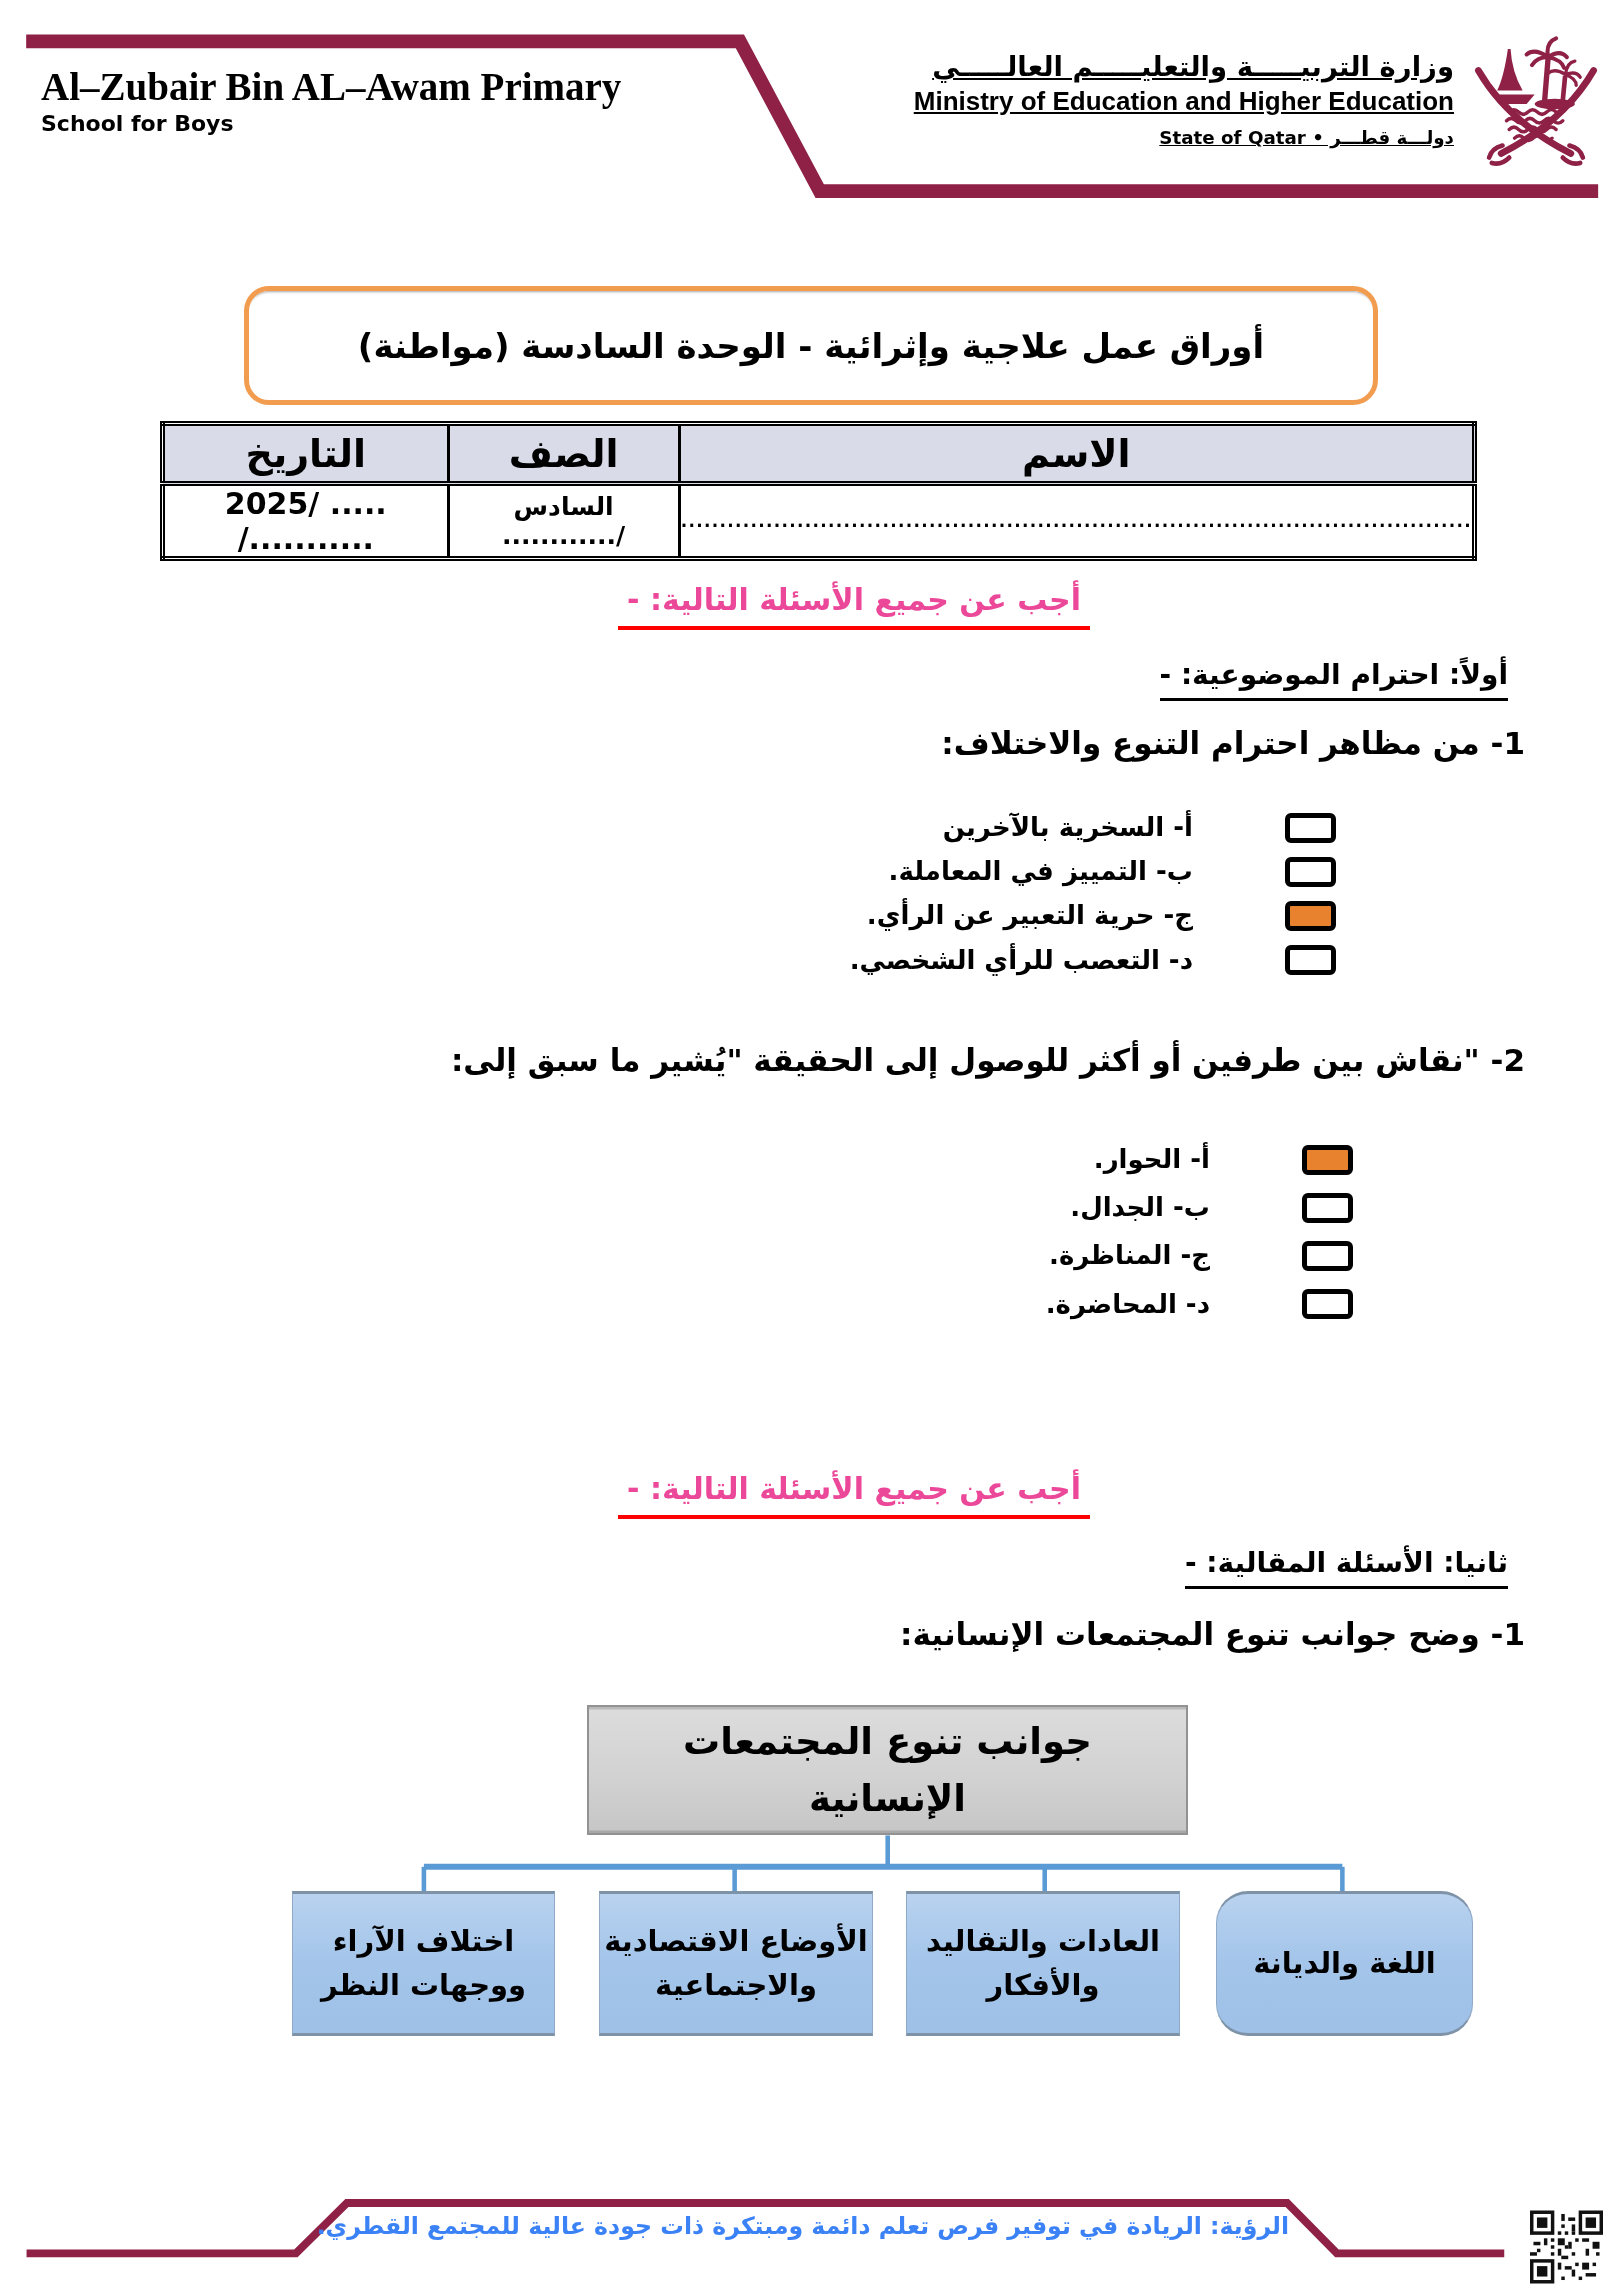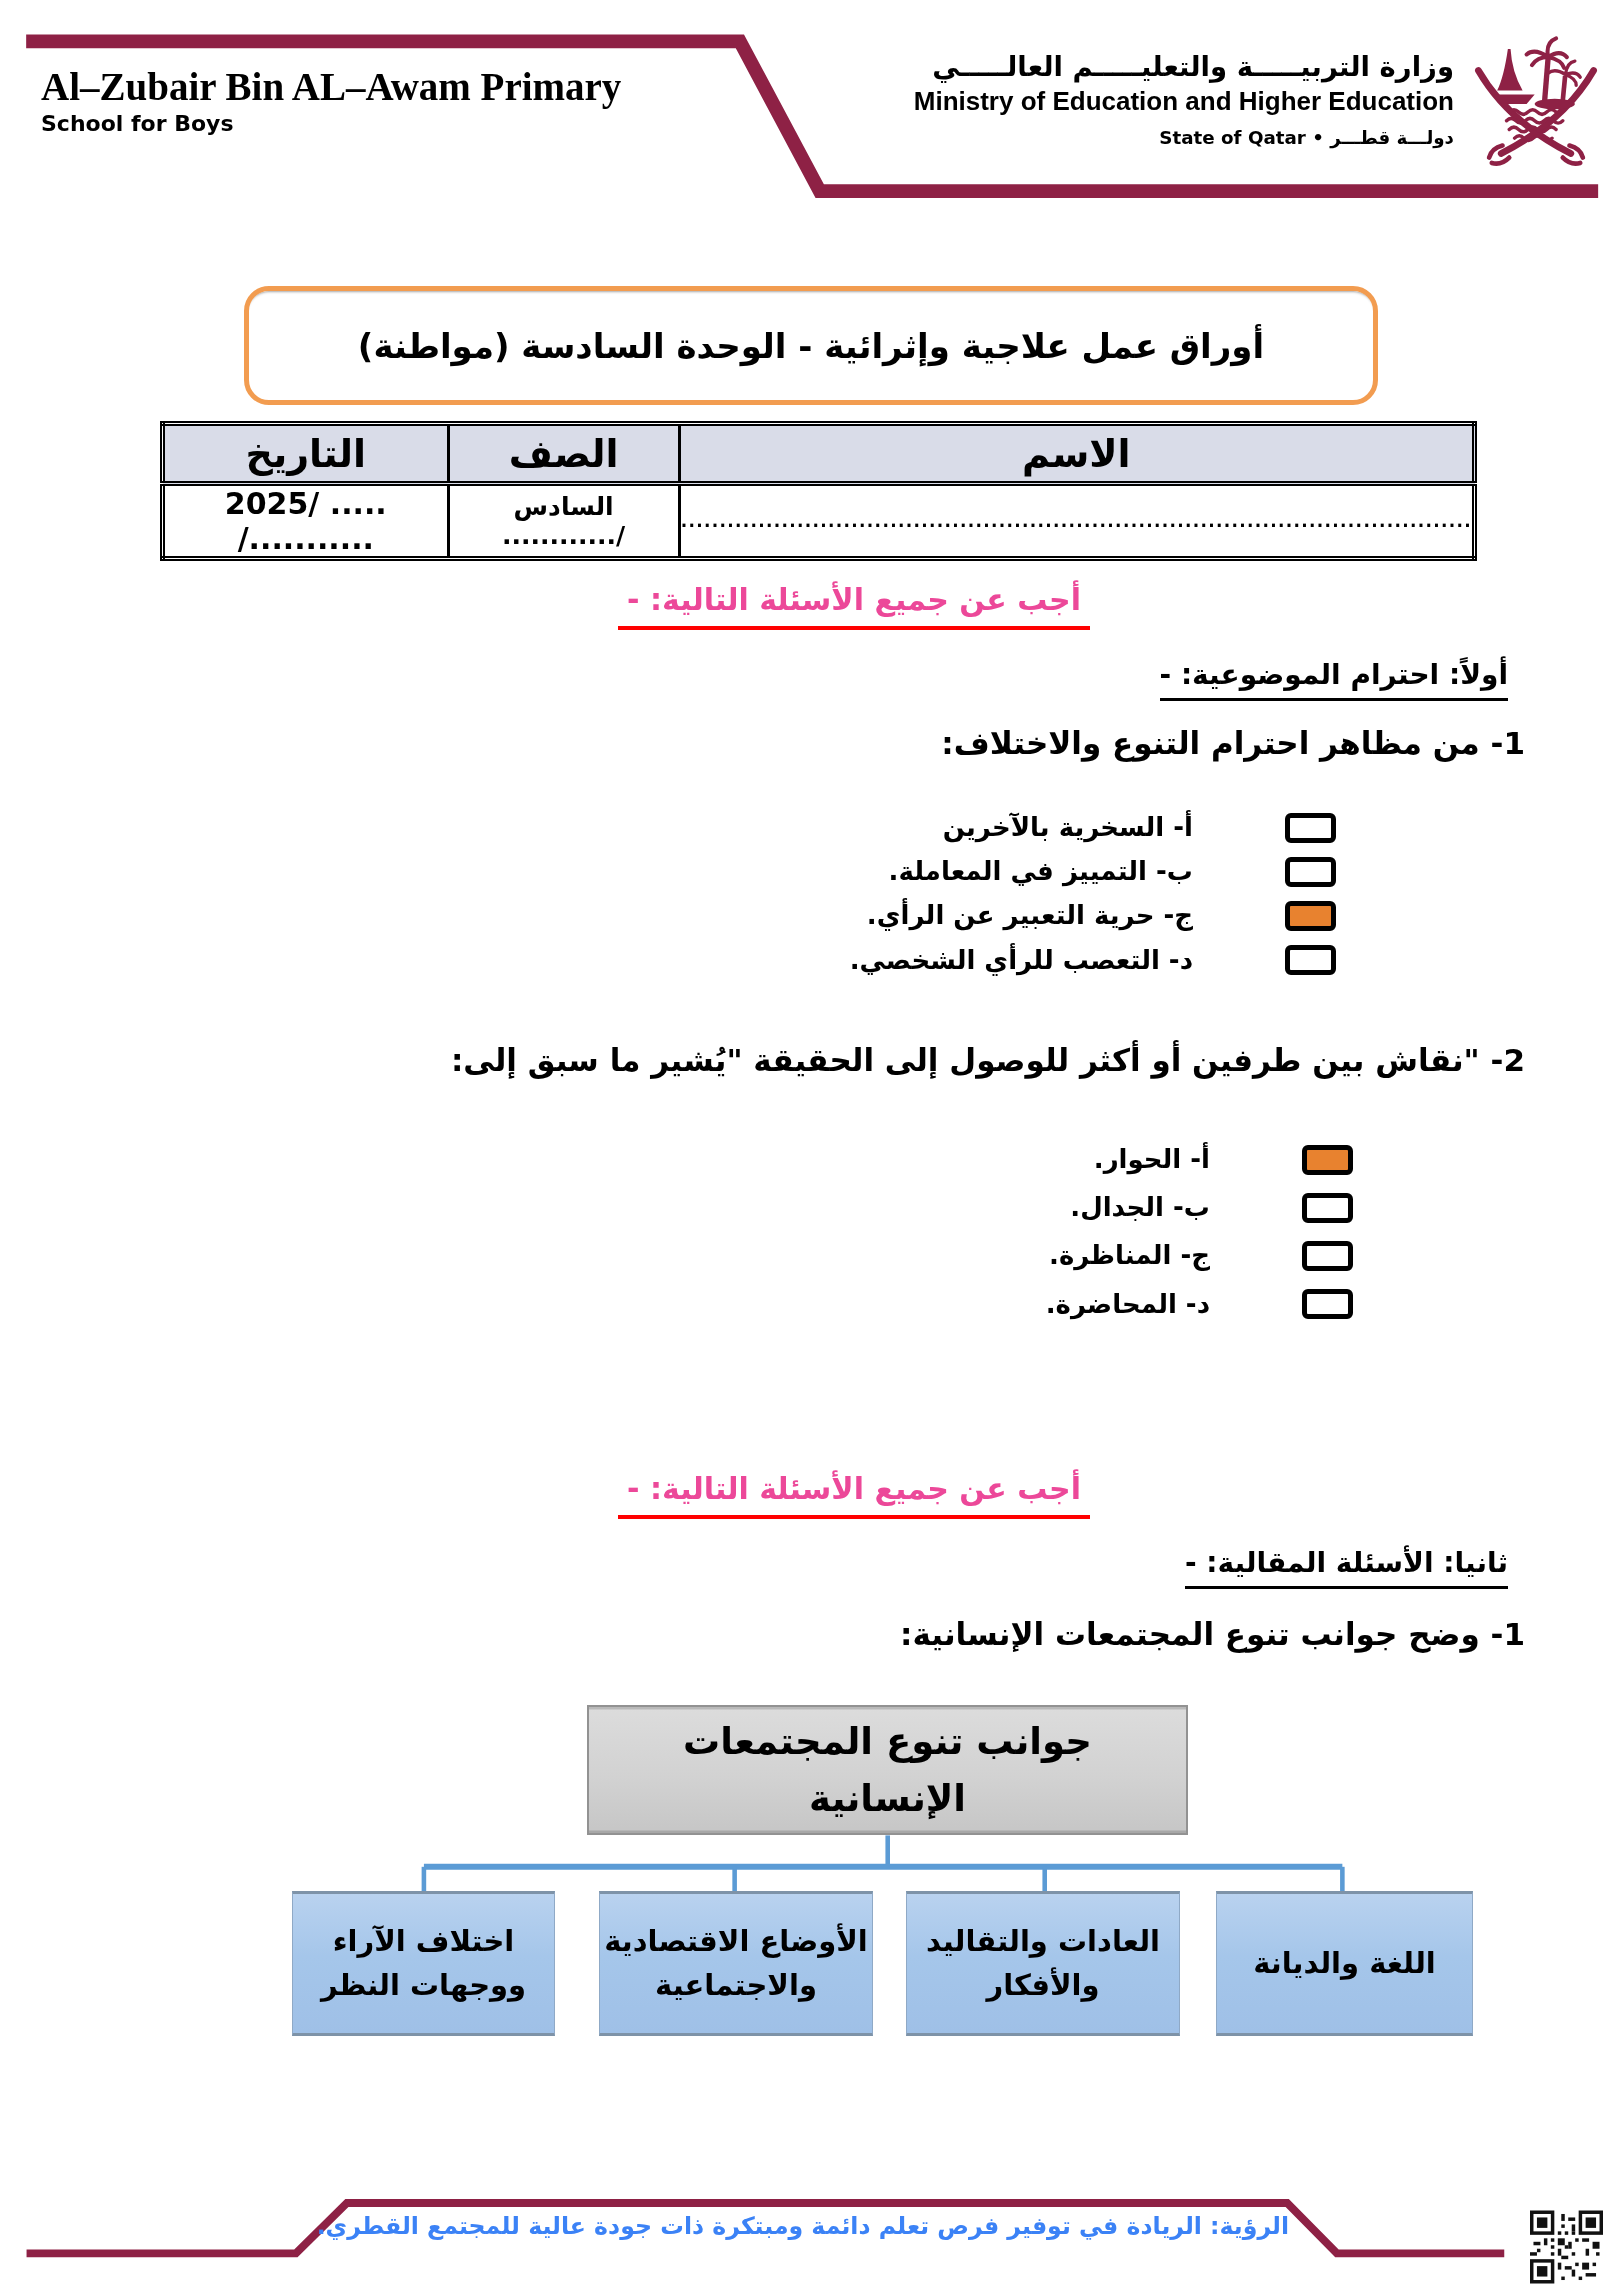--- a/index.html
+++ b/index.html
@@ -7,21 +7,21 @@
   .page {
     position: relative; width: 1623px; height: 2295px;
     background: #ffffff; margin: 0 auto; overflow: hidden;
   }
   
   .band-svg { position: absolute; left: 0; top: 0; width: 1623px; height: 216px; }
   .school-block { position: absolute; left: 41px; top: 60px; text-align: left; }
   .school-ar { font-size: 31px; font-weight: bold; direction: rtl; color: #0d0d0d; white-space: nowrap; }
   .school-en { font-family: "Liberation Serif", "DejaVu Serif", serif; font-size: 39px; font-weight: bold; margin-top: 3.9px; white-space: nowrap; }
   .school-sub { font-size: 22px; font-weight: bold; margin-top: 2.6px; }
-  .ministry-block { position: absolute; right: 169px; top: 50px; text-align: right; }
+  .ministry-block { position: absolute; right: 169px; top: 50px; text-align: right; text-decoration: underline; }
   .ministry-ar { font-size: 27.5px; font-weight: bold; direction: rtl; white-space: nowrap; }
   .ministry-en { font-family: "Liberation Sans", sans-serif; font-size: 26px; font-weight: bold; margin-top: 3.9px; white-space: nowrap; }
   .state-line { font-size: 18.3px; font-weight: bold; direction: rtl; margin-top: 10.5px; white-space: nowrap; }
   .emblem { position: absolute; left: 1469px; top: 33px; width: 134px; height: 144px; }
   
   .title-box {
     position: absolute; left: 244px; top: 286px; width: 1134px; height: 119px;
     border: 5.9px solid #F29C50; border-radius: 25px; background: #fff;
     display: flex; align-items: center; justify-content: center;
     box-shadow: inset 0 3.3px 2.6px -2.6px rgba(0,0,0,.4);
@@ -67,21 +67,21 @@
   .diagram-root span { font-size: 37px; font-weight: bold; direction: rtl; white-space: pre-line; line-height: 1.55; }
   .connector-svg { position: absolute; left: 0; top: 1826px; width: 1623px; height: 79px; }
   .diagram-child {
     position: absolute; top: 1891px; height: 145px;
     background: linear-gradient(180deg, #B9D2EF 0%, #A5C6EA 45%, #9FC0E7 100%);
     border-left: 1.3px solid #8FA9C6; border-right: 1.3px solid #8FA9C6;
     border-top: 3.3px solid #7E93A8; border-bottom: 3.3px solid #7E93A8;
     display: flex; align-items: center; justify-content: center; text-align: center;
   }
   .diagram-child span { font-size: 29px; font-weight: bold; direction: rtl; white-space: pre-line; line-height: 1.5; }
-  .child-1 { left: 1216px; width: 257px; }
+  .child-1 { left: 1216px; width: 257px; border-radius: 32px; }
   .child-2 { left: 906px; width: 274px; }
   .child-3 { left: 599px;  width: 274px; }
   .child-4 { left: 292px;  width: 263px; }
   
   .footer-svg { position: absolute; left: 0; top: 2186px; width: 1623px; height: 85px; }
   .vision {
     position: absolute; left: 347px; top: 2212px; width: 942px; text-align: center;
     color: #3b82f6; font-size: 23.6px; font-weight: bold; direction: rtl; white-space: nowrap;
   }
   .qr { position: absolute; left: 1530px; top: 2207px; width: 73px; height: 80px; }

